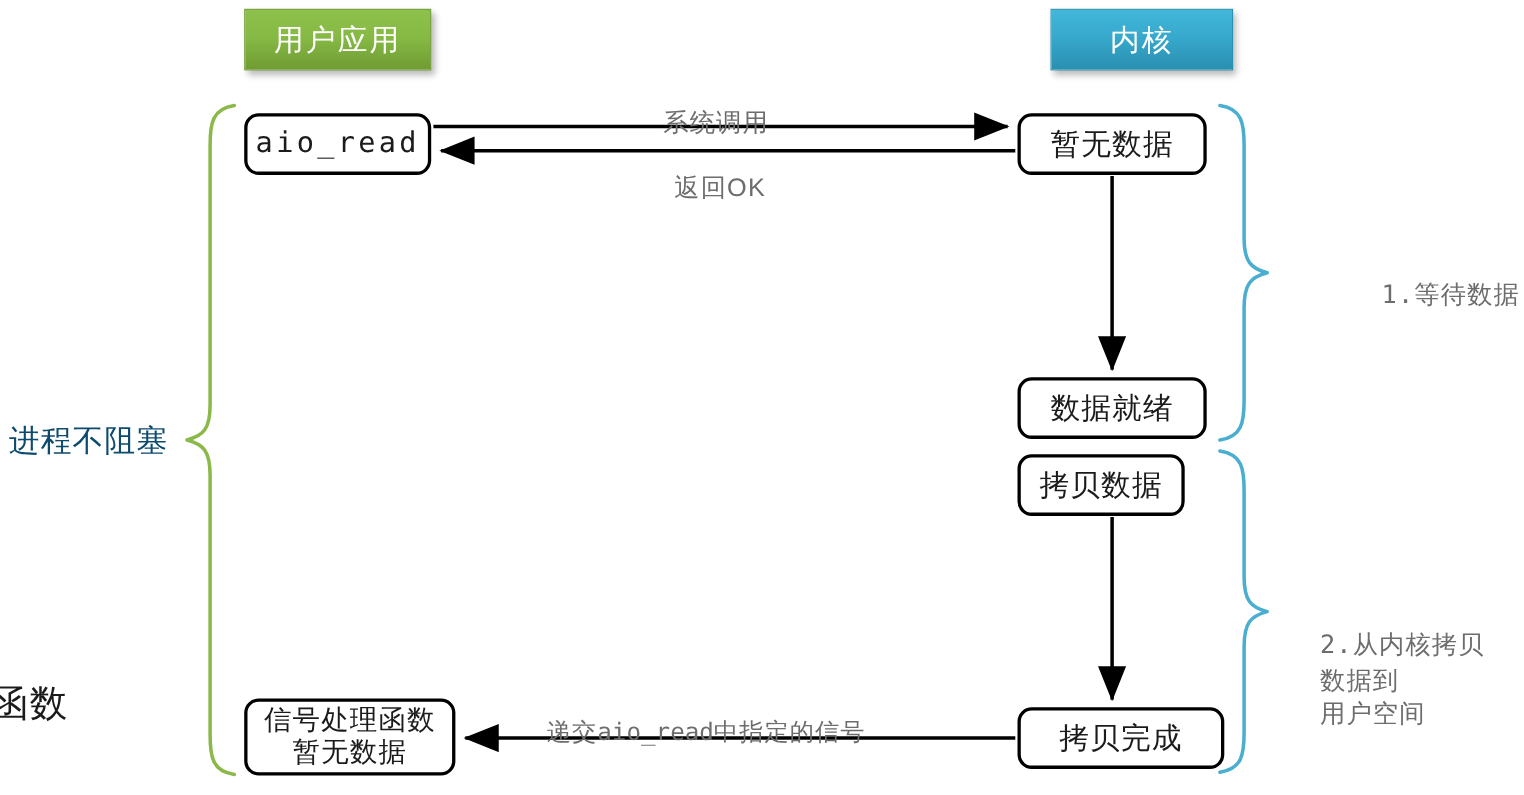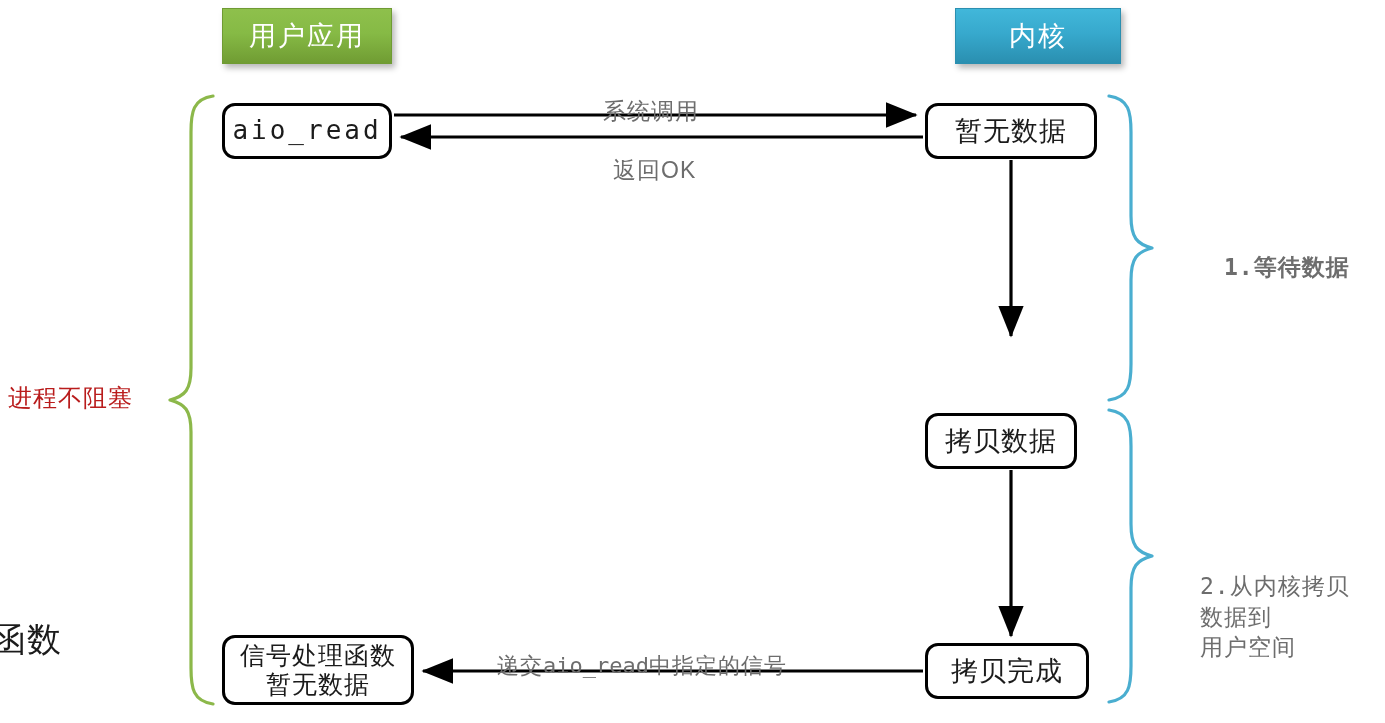--- a/index.html
+++ b/index.html
@@ -59,21 +59,21 @@
     font-family: "DejaVu Sans Mono", "Liberation Mono", monospace;
     font-size: 26px;
     letter-spacing: 3px;
   }
   .node-line { display: block; }
 
   #node-aio-read   { left: 222px; top: 103px; width: 170px; height: 56px; }
   #node-no-data    { left: 925px; top: 103px; width: 172px; height: 56px; }
   #node-data-ready { left: 925px; top: 343px; width: 172px; height: 56px; }
   #node-copy-data  { left: 925px; top: 413px; width: 152px; height: 56px; }
-  #node-copy-done  { left: 925px; top: 643px; width: 164px; height: 56px; }
+  #node-copy-done  { left: 925px; top: 643px; width: 188px; height: 56px; }
   #node-signal-handler {
     left: 222px; top: 635px; width: 192px; height: 70px;
     font-size: 25px; line-height: 1.18;
   }
   
   #edges {
     position: absolute;
     left: 0; top: 0;
     width: 1385px; height: 723px;
     pointer-events: none;
@@ -95,39 +95,39 @@
     font-family: "DejaVu Sans Mono", "Liberation Mono", monospace;
     letter-spacing: 0px;
   }
   #label-syscall   { left: 603px; top: 86px; margin-top: 10px; }
   #label-return-ok { left: 613px; top: 155px; }
   #label-deliver   { left: 497px; top: 627px; margin-top: 24px; }
 
   #label-block-free {
     position: absolute;
     left: 8px; top: 382px;
-    color: #b91c1c;
-    font-size: 24px;
+    color: #0c4a6e;
+    font-size: 28px;
     letter-spacing: 1px;
     white-space: nowrap;
     z-index: 4;
   }
   .side-note {
     position: absolute;
     color: #6d6d6d;
     font-size: 23px;
     line-height: 1.32;
     letter-spacing: 1px;
     white-space: pre-line;
     z-index: 4;
   }
   .side-note .mono {
     font-family: "DejaVu Sans Mono", "Liberation Mono", monospace;
   }
-  #note-wait-data { left: 1224px; top: 222px; font-weight: bold; }
+  #note-wait-data { left: 1256px; top: 222px; }
   #note-copy-to-user { left: 1200px; top: 541px; }
 
   
   #clipped-fn {
     position: absolute;
     left: -8px; top: 617px;
     color: #1b1b1b;
     font-size: 34px;
     letter-spacing: 1px;
     z-index: 4;
@@ -185,20 +185,21 @@
              C 1131,546 1137,552 1152,556
              C 1137,560 1131,566 1131,588
              L 1131,666
              C 1131,686 1129,699 1109,702" fill="none" stroke="#4aaed0" stroke-width="3.2" stroke-linecap="round" stroke-linejoin="round"></path>
   </svg>
 
   <div class="node mono" id="node-aio-read">aio_read</div>
 
   <div class="node" id="node-no-data">暂无数据</div>
 
+  <div class="node" id="node-data-ready">数据就绪</div>
 
   <div class="node" id="node-copy-data">拷贝数据</div>
 
   <div class="node" id="node-copy-done">拷贝完成</div>
 
   <div class="node" id="node-signal-handler">
     <span class="node-line">信号处理函数</span>
     <span class="node-line">暂无数据</span>
   </div>
 

